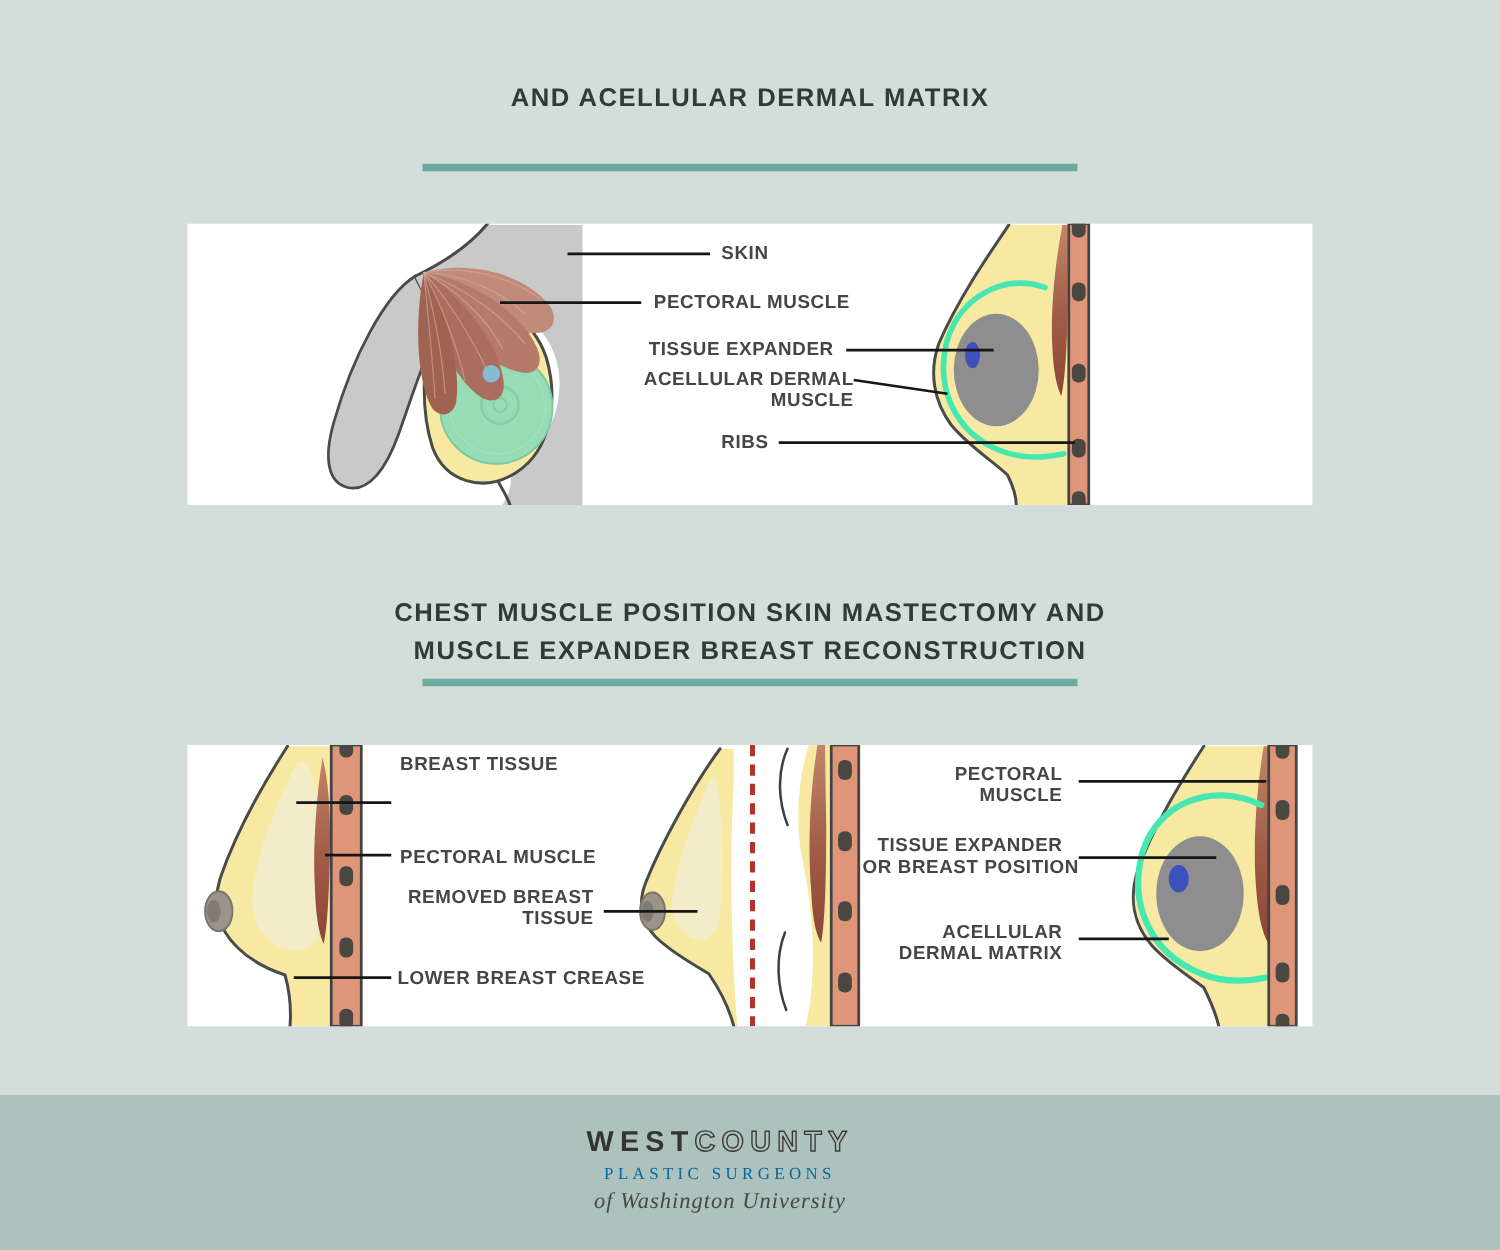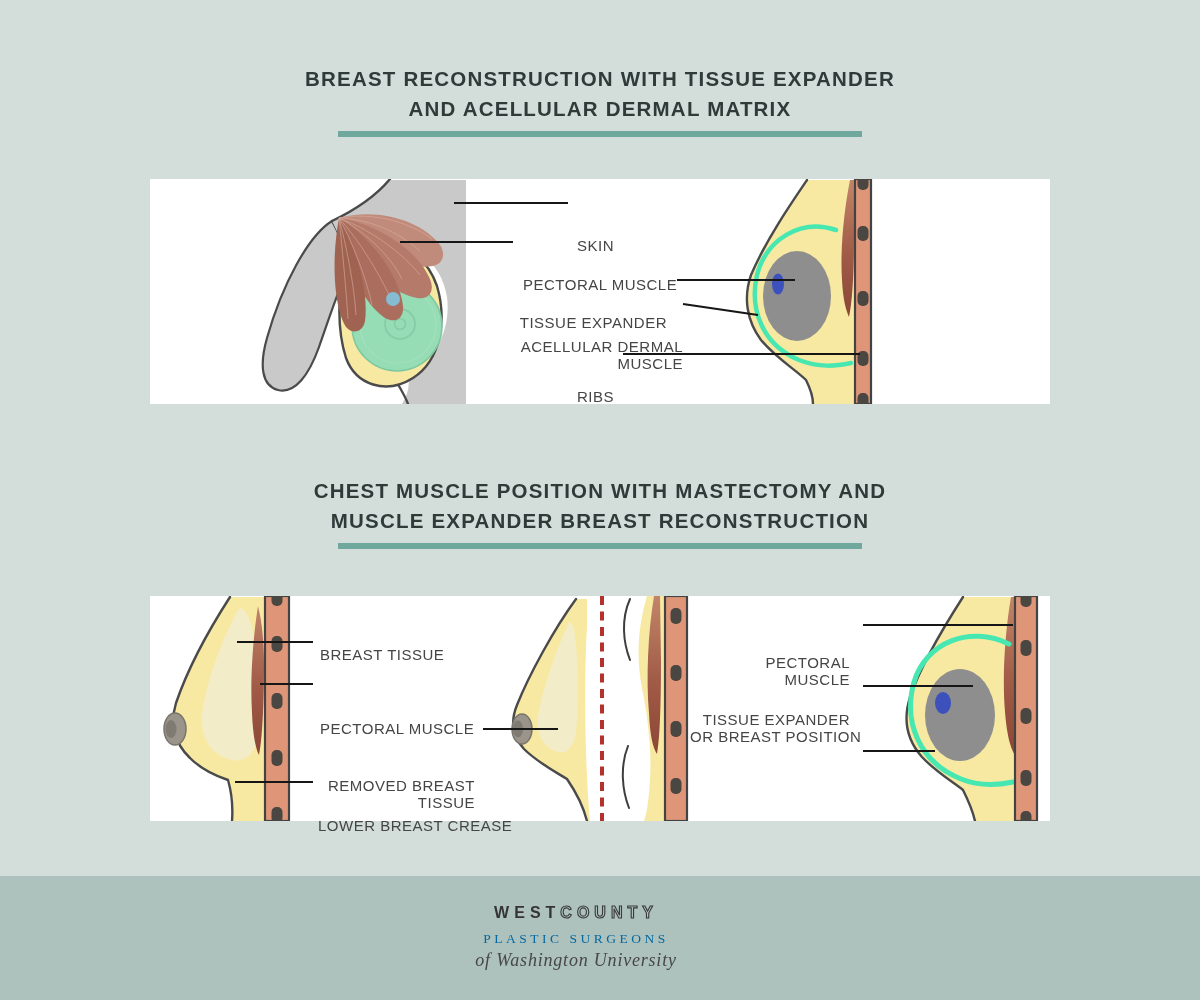--- a/index.html
+++ b/index.html
@@ -3,28 +3,28 @@
 <meta charset="utf-8">
 <style>
   html,body{margin:0;padding:0;}
   body{font-family:"Liberation Sans",sans-serif;}
   #canvas{position:relative;width:1200px;height:1000px;background:var(--background,#d3dedb);overflow:hidden;}
   .title{position:absolute;left:0;width:1200px;text-align:center;color:#2e3b39;font-weight:700;
          font-size:20.5px;line-height:30px;letter-spacing:1.2px;}
   .accent-bar{position:absolute;left:338px;width:524px;height:6px;background:var(--accent-bar,#6fa99e);}
   .panel{position:absolute;left:150px;width:900px;height:225px;background:var(--panel,#fff);}
   .panel svg{position:absolute;left:0;top:0;}
-  .lbl{position:absolute;color:#454545;font-weight:400;font-size:15px;line-height:16px;letter-spacing:.5px;white-space:nowrap;margin-top:43px;}
+  .lbl{position:absolute;color:#454545;font-weight:700;font-size:15px;line-height:16px;letter-spacing:.5px;white-space:nowrap;}
   .lbl.two{line-height:17px;}
   .lbl span{display:block;}
   .right{text-align:right;}
   .center{text-align:right;white-space:normal;}
   .footer-band{position:absolute;left:0;top:876px;width:1200px;height:124px;background:var(--footer-band,#adc1bd);}
   .logo{position:absolute;left:326px;top:901px;width:500px;text-align:center;color:#3a3a3a;}
-  .logo-main{font-size:16px;font-weight:700;letter-spacing:5px;line-height:24px;}
+  .logo-main{font-size:23px;font-weight:700;letter-spacing:5px;line-height:24px;}
   .lg-west{color:#343434;}
   .lg-county{color:transparent;-webkit-text-stroke:1.1px #3a3a3a;font-weight:600;}
   @supports not (-webkit-text-stroke: 1px #000) { .lg-county{color:#3a3a3a;} }
   .logo-sub{font-family:"Liberation Serif",serif;font-size:13.5px;letter-spacing:3.5px;margin-top:6px;color:#0369a1;}
   .logo-tag{font-family:"Liberation Serif",serif;font-style:italic;font-size:18px;letter-spacing:.8px;margin-top:3px;color:#474747;}
   
   .yellow{fill:var(--tissue-yellow,#f8e9a2);}
   .lighter{fill:#f3ecc8;}
   .skin{fill:var(--skin-gray,#c9c9c9);}
   .outline{fill:none;stroke:#4a4a4a;stroke-width:2.4;stroke-linecap:round;}
@@ -38,21 +38,20 @@
   .stria{fill:none;stroke:#d9ae9e;stroke-width:1;opacity:.6;}
   .nip-out{fill:#9a948a;stroke:#7a756c;stroke-width:1.5;}
   .nip-in{fill:#807b72;}
 </style>
 </head>
 <body>
 
 <div id="canvas">
 
   <div class="title" style="top:64px;">
-    <div>BREAST RECONSTRUCTION WITH TISSUE EXPANDER</div>
     <div>AND ACELLULAR DERMAL MATRIX</div>
   </div>
   <div class="accent-bar" style="top:131px;"></div>
 
   <div class="panel" style="top:179px;">
     <svg width="900" height="225" viewBox="0 0 900 225">
       <defs>
         <linearGradient id="mgrad" x1="0" y1="0" x2="0" y2="1">
           <stop offset="0" stop-color="#c28569"></stop>
             <stop offset="0.55" stop-color="#a05a46"></stop>
@@ -119,21 +118,21 @@
   <div class="lbl" style="left:577px;top:195px;">SKIN</div>
   <div class="lbl" style="left:523px;top:234px;">PECTORAL MUSCLE</div>
   <div class="lbl right" style="left:507px;top:272px;width:160px;">TISSUE EXPANDER</div>
   <div class="lbl two center" style="left:505px;top:295px;width:178px;">
     <span>ACELLULAR DERMAL</span>
     <span>MUSCLE</span>
   </div>
   <div class="lbl" style="left:577px;top:346px;">RIBS</div>
 
   <div class="title" style="top:476px;">
-    <div>CHEST MUSCLE POSITION WITH MASTECTOMY AND</div>
+    <div>CHEST MUSCLE POSITION SKIN MASTECTOMY AND</div>
     <div>MUSCLE EXPANDER BREAST RECONSTRUCTION</div>
   </div>
   <div class="accent-bar" style="top:543px;"></div>
 
   <div class="panel" style="top:596px;">
     <svg width="900" height="225" viewBox="0 0 900 225">
       <defs>
         <linearGradient id="mgrad2" x1="0" y1="0" x2="0" y2="1">
           <stop offset="0" stop-color="#c28569"></stop>
             <stop offset="0.55" stop-color="#a05a46"></stop>
@@ -206,32 +205,36 @@
         <line class="leader" x1="85" y1="186" x2="163" y2="186"></line>
         <line class="leader" x1="713" y1="29" x2="863" y2="29"></line>
         <line class="leader" x1="713" y1="90" x2="823" y2="90"></line>
         <line class="leader" x1="713" y1="155" x2="785" y2="155"></line>
       </g>
     </svg>
   </div>
 
   <div class="lbl" style="left:320px;top:604px;">BREAST TISSUE</div>
   <div class="lbl" style="left:320px;top:678px;">PECTORAL MUSCLE</div>
-  <div class="lbl two right" style="left:325px;top:734px;width:150px;">
+  <div class="lbl two right" style="left:325px;top:709px;width:150px;">
     <span>REMOVED BREAST</span>
     <span>TISSUE</span>
   </div>
   <div class="lbl" style="left:318px;top:775px;">LOWER BREAST CREASE</div>
   <div class="lbl two right" style="left:740px;top:611px;width:110px;">
     <span>PECTORAL</span>
     <span>MUSCLE</span>
   </div>
   <div class="lbl two right" style="left:690px;top:668px;width:160px;">
     <span>TISSUE EXPANDER</span>
     <span>OR BREAST POSITION</span>
+  </div>
+  <div class="lbl two right" style="left:700px;top:737px;width:150px;">
+    <span>ACELLULAR</span>
+    <span>DERMAL MATRIX</span>
   </div>
 
   <div class="footer-band"></div>
   <div class="logo">
     <div class="logo-main"><span class="lg-west">WEST</span><span class="lg-county">COUNTY</span></div>
     <div class="logo-sub">PLASTIC SURGEONS</div>
     <div class="logo-tag">of Washington University</div>
   </div>
 
 </div>

